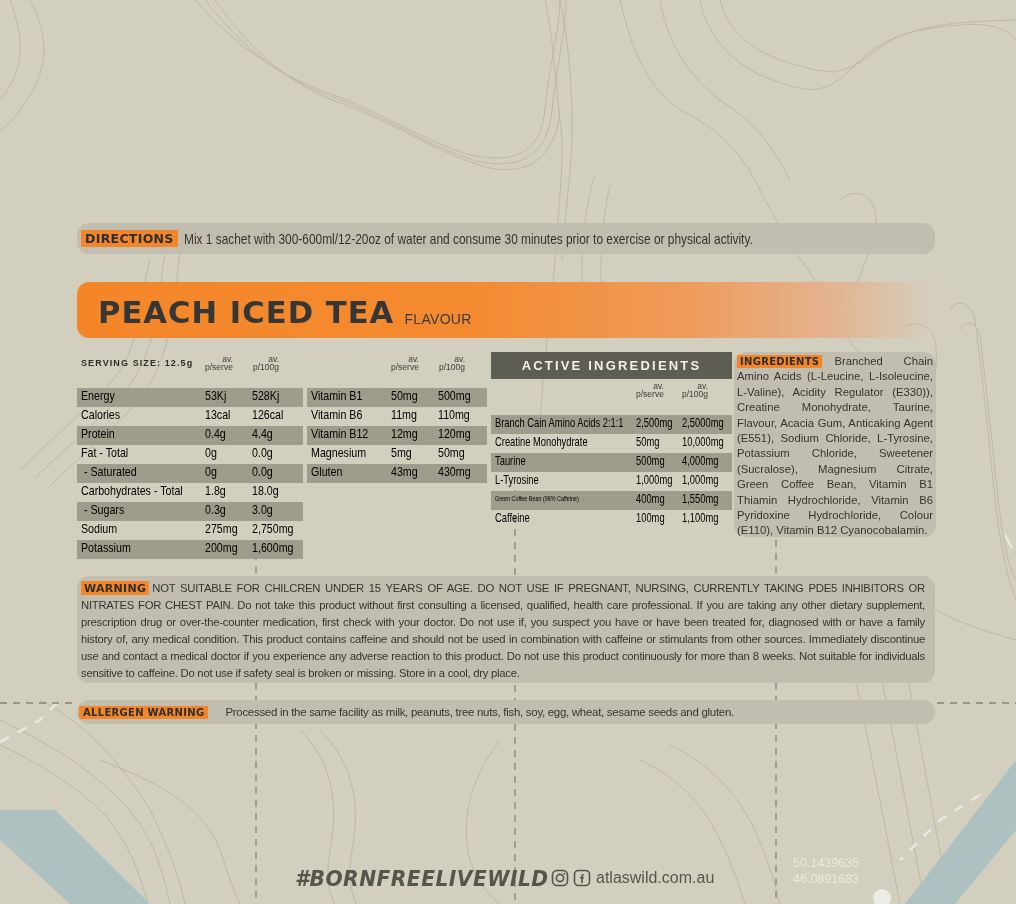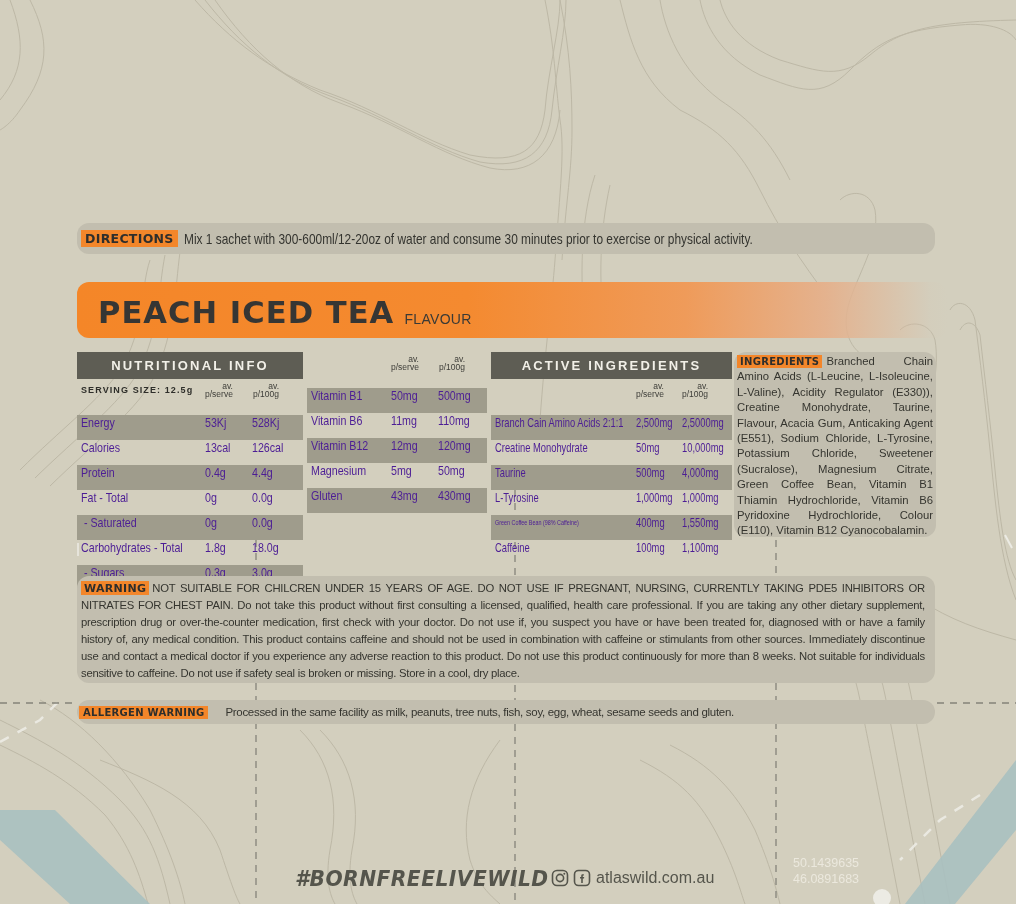--- a/index.html
+++ b/index.html
@@ -62,21 +62,21 @@
     letter-spacing: 2.2px; text-align: center; line-height: 27px;
   }
   .subhead { height: 36px; position: relative; text-align: right; }
   .subhead .serving {
     position: absolute; left: 4px; top: 6px;
     font-size: 9px; font-weight: bold; letter-spacing: 1.1px; color: #2e2e2a;
   }
   .subhead .colhead {
     position: absolute; top: 3px; font-size: 8.5px; line-height: 8px; color: #3d3d38;
   }
-  .row { height: 25px; line-height: 15px; position: relative; font-size: 13px; color: #4c1d95; text-decoration: underline; }
+  .row { height: 19px; line-height: 15px; position: relative; font-size: 13px; color: #000000; text-decoration: underline; }
   .row.shade { background: #9f9c8c; }
   .row .c0 { position: absolute; left: 4px; }
   .row .c1 { position: absolute; }
   .row .c2 { position: absolute; }
 
   .p-nutri { left: 77px; width: 226px; }
   .p-nutri .c1 { left: 128px; }
   .p-nutri .c2 { left: 175px; }
   .p-nutri .colhead.h1 { left: 128px; }
   .p-nutri .colhead.h2 { left: 176px; }
@@ -94,21 +94,21 @@
   .p-act .colhead.h2 { left: 191px; }
   .p-act .row .small { font-size: 7.5px; }
 
   
   .ingredients {
     left: 734px; top: 352px; width: 202px; height: 185px;
     background: #c2beaf; padding: 2px 3px 0 3px;
     font-size: 11.3px; line-height: 15.4px; color: #35352f;
     text-align: justify;
   }
-  .ingredients .tag { font-size: 10px; margin-right: 4px; padding: 1px 2px 0 2px; }
+  .ingredients .tag { font-size: 10px; margin-right: 12px; padding: 1px 2px 0 2px; }
   .ingredients .txt { font-stretch: condensed; }
 
   
   .warning {
     left: 77px; top: 576px; width: 858px; height: 107px;
     background: #c2beaf; padding: 4px 10px 0 4px;
     font-size: 11.3px; line-height: 17px; color: #35352f;
     text-align: justify; letter-spacing: -0.25px;
   }
   .warning .tag { font-size: 11px; margin-right: 3px; padding: 1px 2px 0 2px; }
@@ -203,21 +203,20 @@
   <span class="tag">DIRECTIONS</span>
   <span class="txt cond">Mix 1 sachet with 300-600ml/12-20oz of water and consume 30 minutes prior to exercise or physical activity.</span>
 </div>
 
 <div class="layer banner">
   <span class="flavour-name">PEACH ICED TEA</span>
   <span class="flavour-suffix">FLAVOUR</span>
 </div>
 
 <div class="layer panel p-nutri">
-  <div class="panel-head">NUTRITIONAL INFO</div>
   <div class="subhead">
     <span class="serving">SERVING SIZE: 12.5g</span>
     <span class="colhead h1">av.<br>p/serve</span>
     <span class="colhead h2">av.<br>p/100g</span>
   </div>
   <div class="row shade">
       <span class="c0 cond">Energy</span>
       <span class="c1 cond">53Kj</span>
       <span class="c2 cond">528Kj</span>
     </div>

